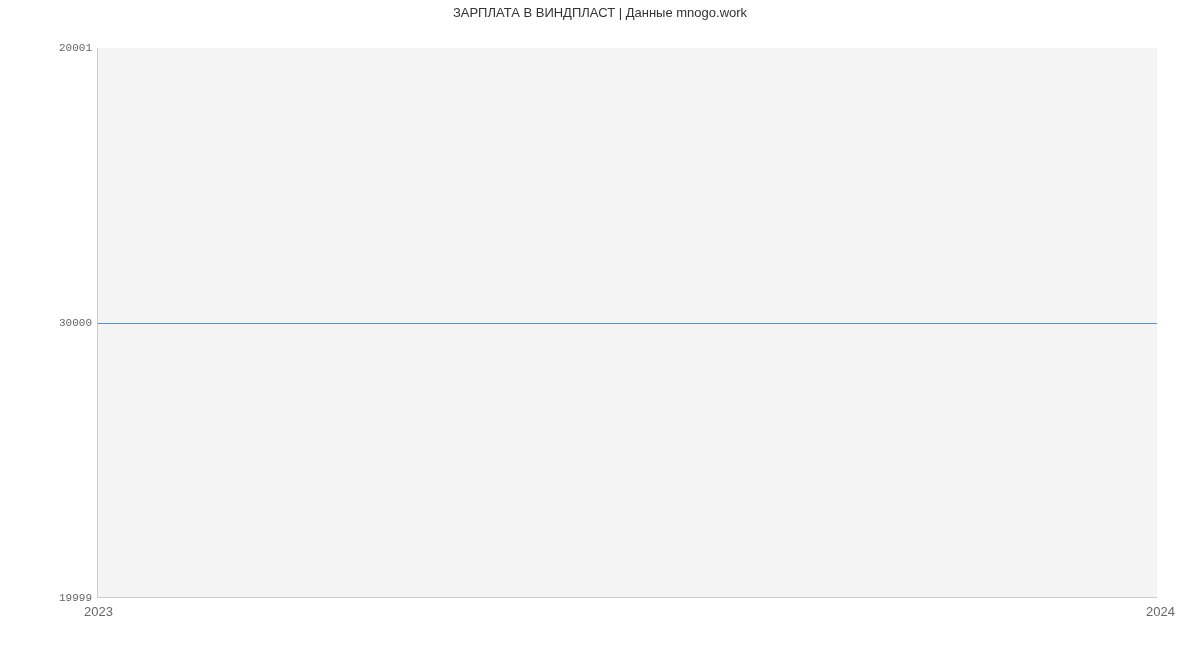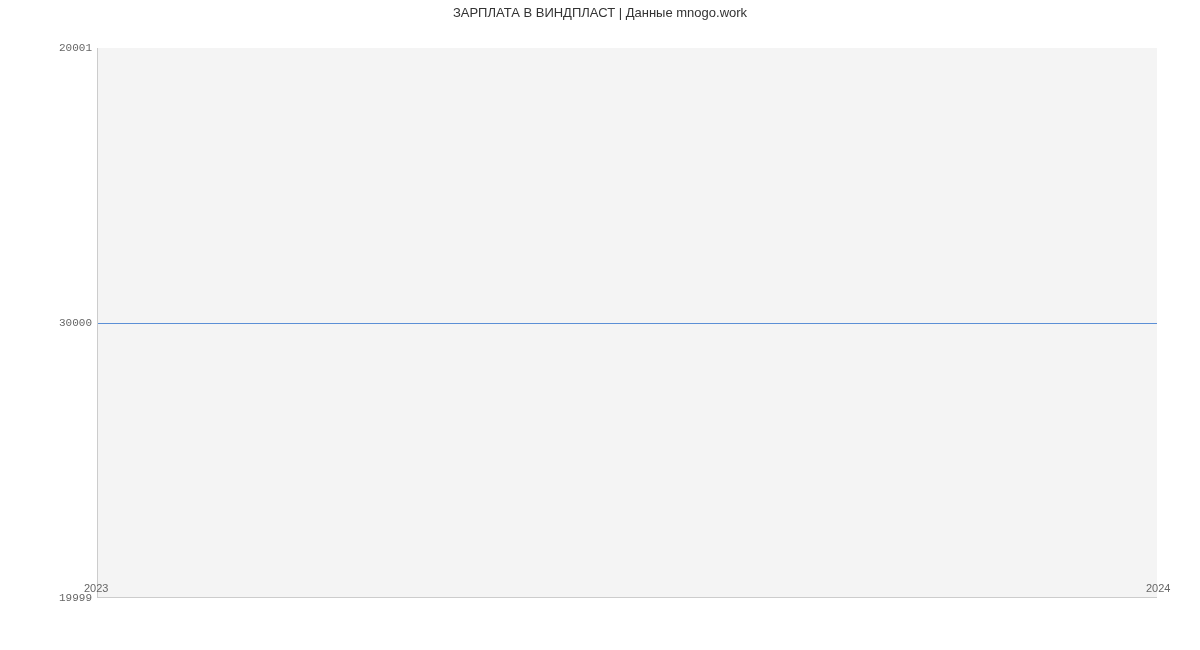--- a/index.html
+++ b/index.html
@@ -44,22 +44,22 @@
     .y-tick {
       position: absolute;
       right: 1108px;
       font-size: 11px;
       color: #666666;
       transform: translateY(-50%);
       font-family: Liberation Mono, monospace;
     }
     .x-tick {
       position: absolute;
-      top: 582px;
-      font-size: 11px;
+      top: 604px;
+      font-size: 13px;
       color: #666666;
     }
   </style>
 </head>
 <body>
 
 <div class="chart-title">ЗАРПЛАТА В ВИНДПЛАСТ | Данные mnogo.work</div>
 
 <div class="plot-area">
   <div class="grid-line-y" style="top:50%;"></div>

